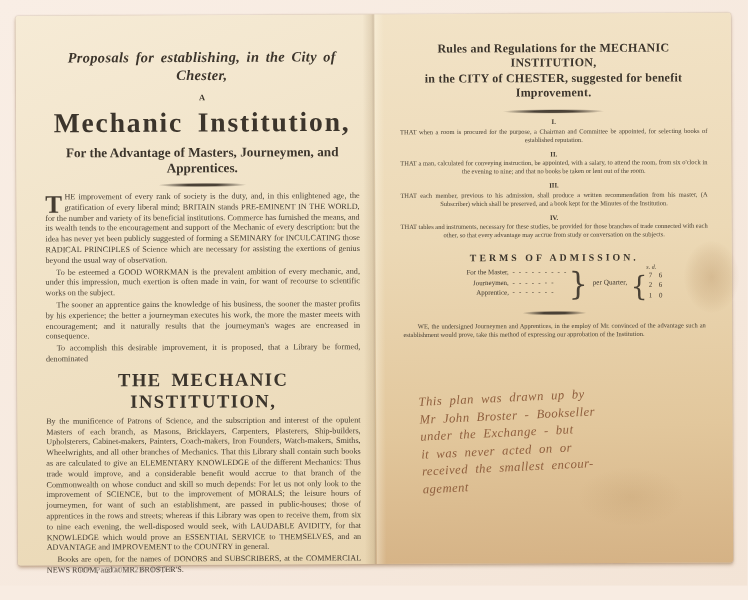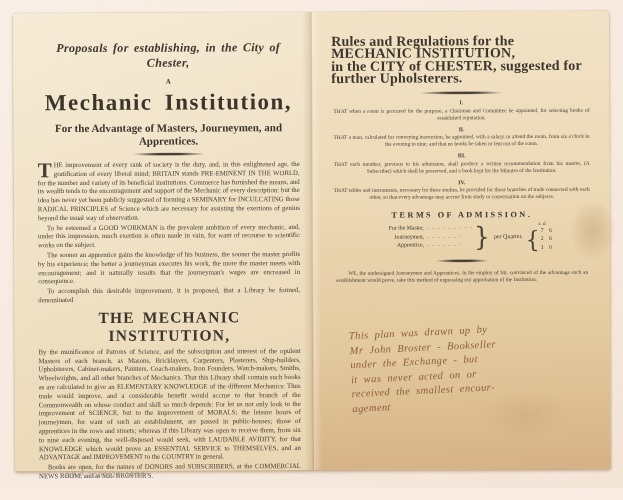--- a/index.html
+++ b/index.html
@@ -44,21 +44,21 @@
   .lp-it-heading{font-style:italic;font-weight:bold;text-align:center;font-size:12px;letter-spacing:0.3px;word-spacing:2px;margin:4px 0 2px 0;}
   .lp-a{text-align:center;font-size:7px;font-weight:bold;margin:7px 0 3px 0;}
   .lp-main{text-align:center;font-size:23px;font-weight:bold;letter-spacing:1.5px;word-spacing:5px;margin:4px 0 6px 0;}
   .lp-sub{text-align:center;font-size:11px;font-weight:bold;max-width:252px;margin:0 auto 2px auto;line-height:13px;}
   .body-para{font-size:6.8px;line-height:8.8px;text-align:justify;margin:0 0 1px 0;color:#453d32;}
   .indent{text-indent:9px;}
   .dropcap{float:left;font-size:21px;line-height:16px;font-weight:bold;padding:1px 2px 0 0;}
   .lp-inst{text-align:center;font-size:15.5px;font-weight:bold;letter-spacing:1.2px;word-spacing:3px;margin:4px 0 3px 0;}
 
   
-  .rp-heading{ text-align:left;font-size:14px;font-weight:bold;line-height:11.5px;letter-spacing:0.2px;margin:2px 4px 0 4px;}
+  .rp-heading{ text-align:center;font-size:10px;font-weight:bold;line-height:11.5px;letter-spacing:0.2px;margin:2px 4px 0 4px;}
   .rule-num{text-align:center;font-size:5.6px;font-weight:bold;margin:5px 0 1.5px 0;}
   .rule-text{font-size:5.4px;line-height:7px;text-align:justify;text-align-last:center;margin:0 6px;color:#4a4236;}
   .terms-heading{text-align:center;font-size:8.2px;font-weight:bold;letter-spacing:2.5px;margin:10px 0 2px 0;}
   .terms{display:flex;justify-content:center;align-items:center;margin-top:2px;}
   .terms-left{display:flex;flex-direction:column;row-gap:1px;}
   .term-row{display:flex;font-size:5.8px;line-height:7.5px;}
   .term-label{display:inline-block;width:52px;text-align:right;padding-right:3px;}
   .term-dashes{letter-spacing:1px;}
   .brace{font-family:"DejaVu Serif",serif;font-weight:400;color:#4a4236;}
   .brace-close{font-size:25px;transform:scaleY(1.05);margin:0 2px 0 1px;}
@@ -108,21 +108,21 @@
 
       <p class="body-para">By the munificence of Patrons of Science, and the subscription and interest of the opulent Masters of each branch, as Masons, Bricklayers, Carpenters, Plasterers, Ship-builders, Upholsterers, Cabinet-makers, Painters, Coach-makers, Iron Founders, Watch-makers, Smiths, Wheelwrights, and all other branches of Mechanics. That this Library shall contain such books as are calculated to give an ELEMENTARY KNOWLEDGE of the different Mechanics: Thus trade would improve, and a considerable benefit would accrue to that branch of the Commonwealth on whose conduct and skill so much depends: For let us not only look to the improvement of SCIENCE, but to the improvement of MORALS; the leisure hours of journeymen, for want of such an establishment, are passed in public-houses; those of apprentices in the rows and streets; whereas if this Library was open to receive them, from six to nine each evening, the well-disposed would seek, with LAUDABLE AVIDITY, for that KNOWLEDGE which would prove an ESSENTIAL SERVICE to THEMSELVES, and an ADVANTAGE and IMPROVEMENT to the COUNTRY in general.</p>
       <p class="body-para indent">Books are open, for the names of DONORS and SUBSCRIBERS, at the COMMERCIAL NEWS ROOM, and at MR. BROSTER'S.</p>
     </div>
 
     <div class="page page-right">
       <div class="stain1"></div>
       <div class="stain2"></div>
 
       <div class="rp-heading">Rules and Regulations for the MECHANIC INSTITUTION,</div>
-      <div class="rp-heading">in the CITY of CHESTER, suggested for further Upholsterers.</div>
+      <div class="rp-heading">in the CITY of CHESTER, suggested for benefit Improvement.</div>
       <div class="swell" style="width:110px;margin-top:8px;"></div>
 
       <div>
         <div class="rule-num">I.</div>
         <div class="rule-text">THAT when a room is procured for the purpose, a Chairman and Committee be appointed, for selecting books of established reputation.</div>
       </div>
       <div>
         <div class="rule-num">II.</div>
         <div class="rule-text">THAT a man, calculated for conveying instruction, be appointed, with a salary, to attend the room, from six o'clock in the evening to nine; and that no books be taken or lent out of the room.</div>
       </div>

